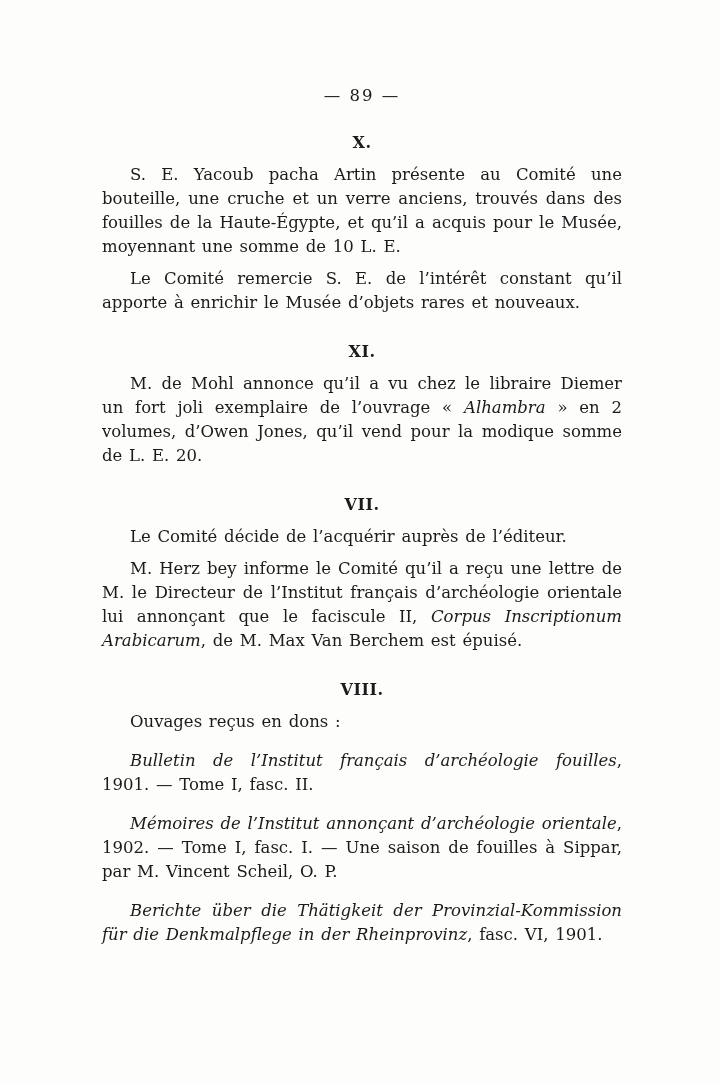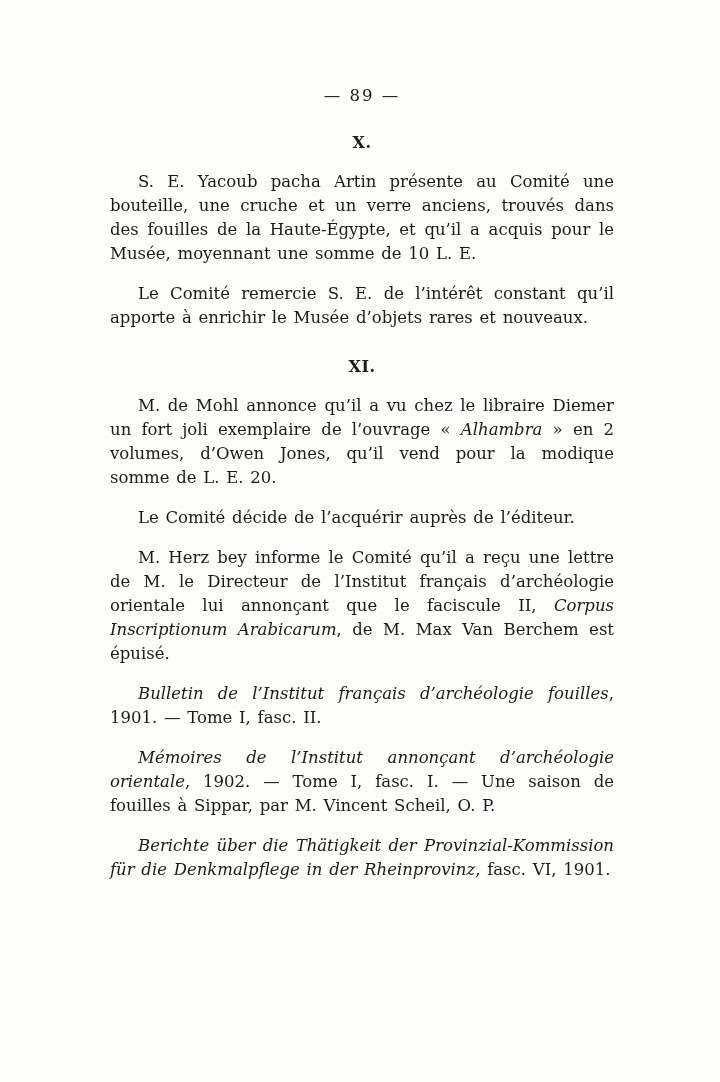--- a/index.html
+++ b/index.html
@@ -30,21 +30,21 @@
     text-align: center;
     font-weight: bold;
     font-size: 16px;
     line-height: 22px;
     letter-spacing: 0.5px;
     margin: 26px 0 9px 0;
   }
   .para, .entry {
     font-size: 16.5px;
     line-height: 24px;
-    margin: 16px;
+    margin: 8px;
     text-align: justify;
     text-indent: 28px;
     word-spacing: 1.5px;
   }
   .entry {
     margin-top: 15px;
   }
   em {
     font-style: italic;
   }
@@ -63,22 +63,25 @@
       <section>
         <div class="heading">X.</div>
         <p class="para"><span>S. E. Yacoub pacha Artin présente au Comité une bouteille, une cruche et un verre anciens, trouvés dans des fouilles de la Haute-Égypte, et qu’il a acquis pour le Musée, moyennant une somme de 10 L. E.</span></p>
         <p class="para"><span>Le Comité remercie S. E. de l’intérêt constant qu’il apporte à enrichir le Musée d’objets rares et nouveaux.</span></p>
       </section>
       <section>
         <div class="heading">XI.</div>
         <p class="para"><span>M. de Mohl annonce qu’il a vu chez le libraire Diemer un fort joli exemplaire de l’ouvrage « </span><em>Alhambra</em><span> » en 2 volumes, d’Owen Jones, qu’il vend pour la modique somme de L. E. 20.</span></p>
       </section>
       <section>
+        <div class="heading">VII.</div>
         <p class="para"><span>Le Comité décide de l’acquérir auprès de l’éditeur.</span></p>
         <p class="para"><span>M. Herz bey informe le Comité qu’il a reçu une lettre de M. le Directeur de l’Institut français d’archéologie orientale lui annonçant que le faciscule II, </span><em>Corpus Inscriptionum Arabicarum</em><span>, de M. Max Van Berchem est épuisé.</span></p>
       </section>
       <section>
+        <div class="heading">VIII.</div>
+        <p class="para"><span>Ouvages reçus en dons :</span></p>
         <p class="entry"><em>Bulletin de l’Institut français d’archéologie fouilles</em><span>, 1901. — Tome I, fasc. II.</span></p>
         <p class="entry"><em>Mémoires de l’Institut annonçant d’archéologie orientale</em><span>, 1902. — Tome I, fasc. I. — Une saison de fouilles à Sippar, par M. Vincent Scheil, O. P.</span></p>
         <p class="entry"><em>Berichte über die Thätigkeit der Provinzial-Kommission für die Denkmalpflege in der Rheinprovinz</em><span>, fasc. VI, 1901.</span></p>
       </section>
     </div>
 </div>
 
 </body></html>

